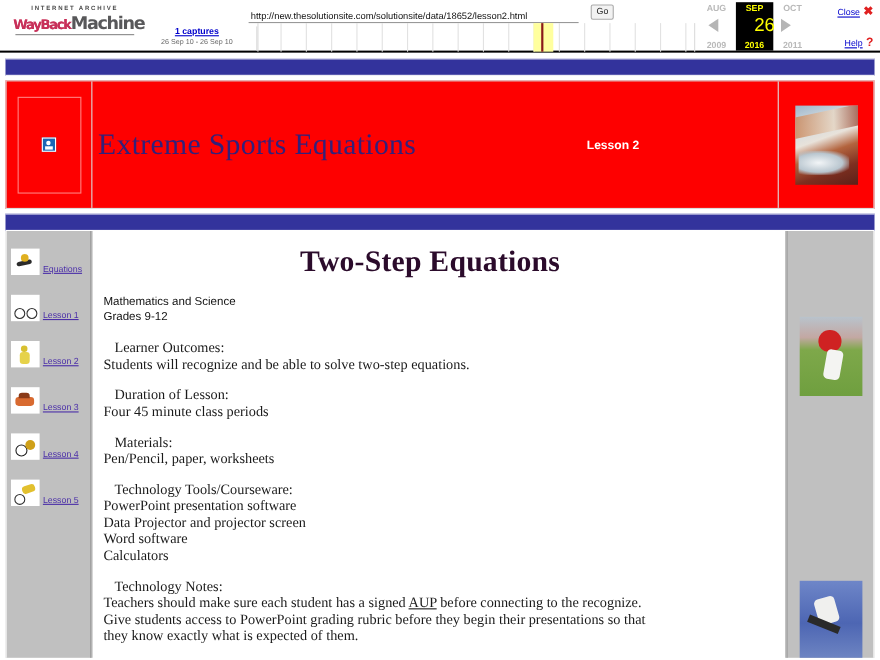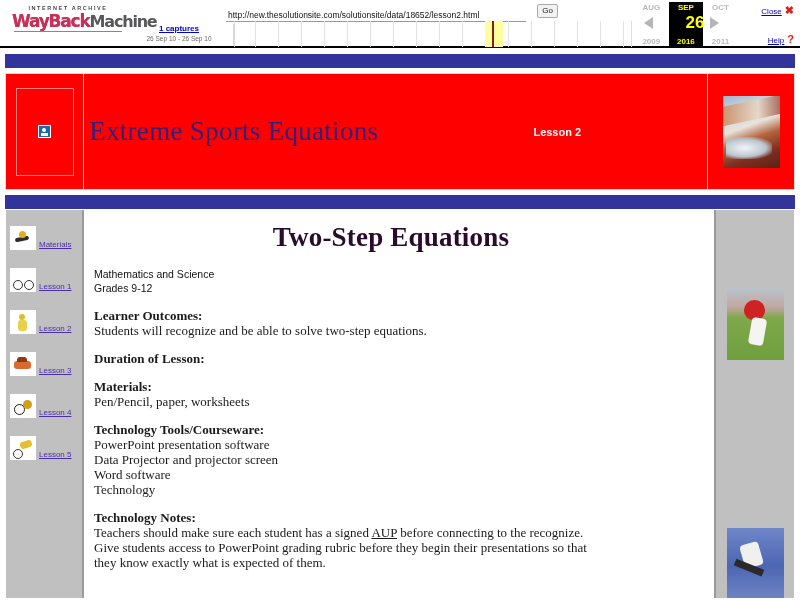--- a/index.html
+++ b/index.html
@@ -41,21 +41,21 @@
   }
   #wb-logo-main {
     margin-top: 1px;
     text-align: center;
     line-height: 16px;
     white-space: nowrap;
   }
   #wb-logo-main .wb-way {
     font-family: "DejaVu Sans", sans-serif;
     font-weight: bold;
-    font-size: 17px;
+    font-size: 12px;
     color: #c8305a;
     letter-spacing: -1.2px;
     background: linear-gradient(#d94a6a, #b01d45);
     -webkit-background-clip: text;
   }
   #wb-logo-main .wb-mach {
     font-family: "DejaVu Sans", sans-serif;
     font-weight: bold;
     font-size: 16px;
     color: #58585a;
@@ -199,21 +199,21 @@
     color: #ffff00;
     font-size: 8px;
     font-weight: bold;
     line-height: 11px;
   }
   #wb-day-sel {
     position: relative;
     z-index: 2;
     color: #ffff00;
     font-size: 17px;
-    font-weight: bold;
+    font-weight: normal;
     line-height: 20px;
     text-align: center;
     padding-left: 17px;
   }
   #wb-year-sel {
     position: relative;
     z-index: 2;
     color: #ffff00;
     font-size: 8px;
     font-weight: bold;
@@ -487,22 +487,23 @@
     line-height: 14px;
   }
   .sec {
     margin-top: 13px;
     font-family: "Liberation Serif", serif;
     font-size: 13px;
     color: #1a1a1a;
     line-height: 15px;
   }
   .sec-head {
-    font-weight: bold;
+    font-weight: normal;
     font-size: 13px;
+    margin-left: 10px;
   }
   .sec-body { font-weight: normal; }
   .inline-link {
     color: #1a1a1a;
     text-decoration: underline;
     cursor: pointer;
   }
 
   
   #right-rail {
@@ -660,21 +661,21 @@
     </div>
   </div>
 
   <div class="blue-bar" id="blue-bar-bottom"></div>
 
   <div id="content-area">
 
     <div id="left-nav">
       <div class="nav-item">
         <span class="nav-icon ic-a"></span>
-        <span class="nav-label">Materials</span>
+        <span class="nav-label">Equations</span>
       </div>
       <div class="nav-item">
         <span class="nav-icon ic-b"></span>
         <span class="nav-label">Lesson 1</span>
       </div>
       <div class="nav-item">
         <span class="nav-icon ic-c"></span>
         <span class="nav-label">Lesson 2</span>
       </div>
       <div class="nav-item">
@@ -697,33 +698,34 @@
       <div class="meta-line">Mathematics and Science</div>
       <div class="meta-line">Grades 9-12</div>
 
       <div class="sec">
         <div class="sec-head">Learner Outcomes:</div>
         <div class="sec-body">Students will recognize and be able to solve two-step equations.</div>
       </div>
 
       <div class="sec">
         <div class="sec-head">Duration of Lesson:</div>
+        <div class="sec-body">Four 45 minute class periods</div>
       </div>
 
       <div class="sec">
         <div class="sec-head">Materials:</div>
         <div class="sec-body">Pen/Pencil, paper, worksheets</div>
       </div>
 
       <div class="sec">
         <div class="sec-head">Technology Tools/Courseware:</div>
         <div class="sec-body">PowerPoint presentation software</div>
         <div class="sec-body">Data Projector and projector screen</div>
         <div class="sec-body">Word software</div>
-        <div class="sec-body">Technology</div>
+        <div class="sec-body">Calculators</div>
       </div>
 
       <div class="sec">
         <div class="sec-head">Technology Notes:</div>
         <div class="sec-body"><span>Teachers should make sure each student has a signed </span><span class="inline-link">AUP</span><span> before connecting to the recognize.</span></div>
         <div class="sec-body">Give students access to PowerPoint grading rubric before they begin their presentations so that</div>
         <div class="sec-body">they know exactly what is expected of them.</div>
       </div>
     </div>
 

